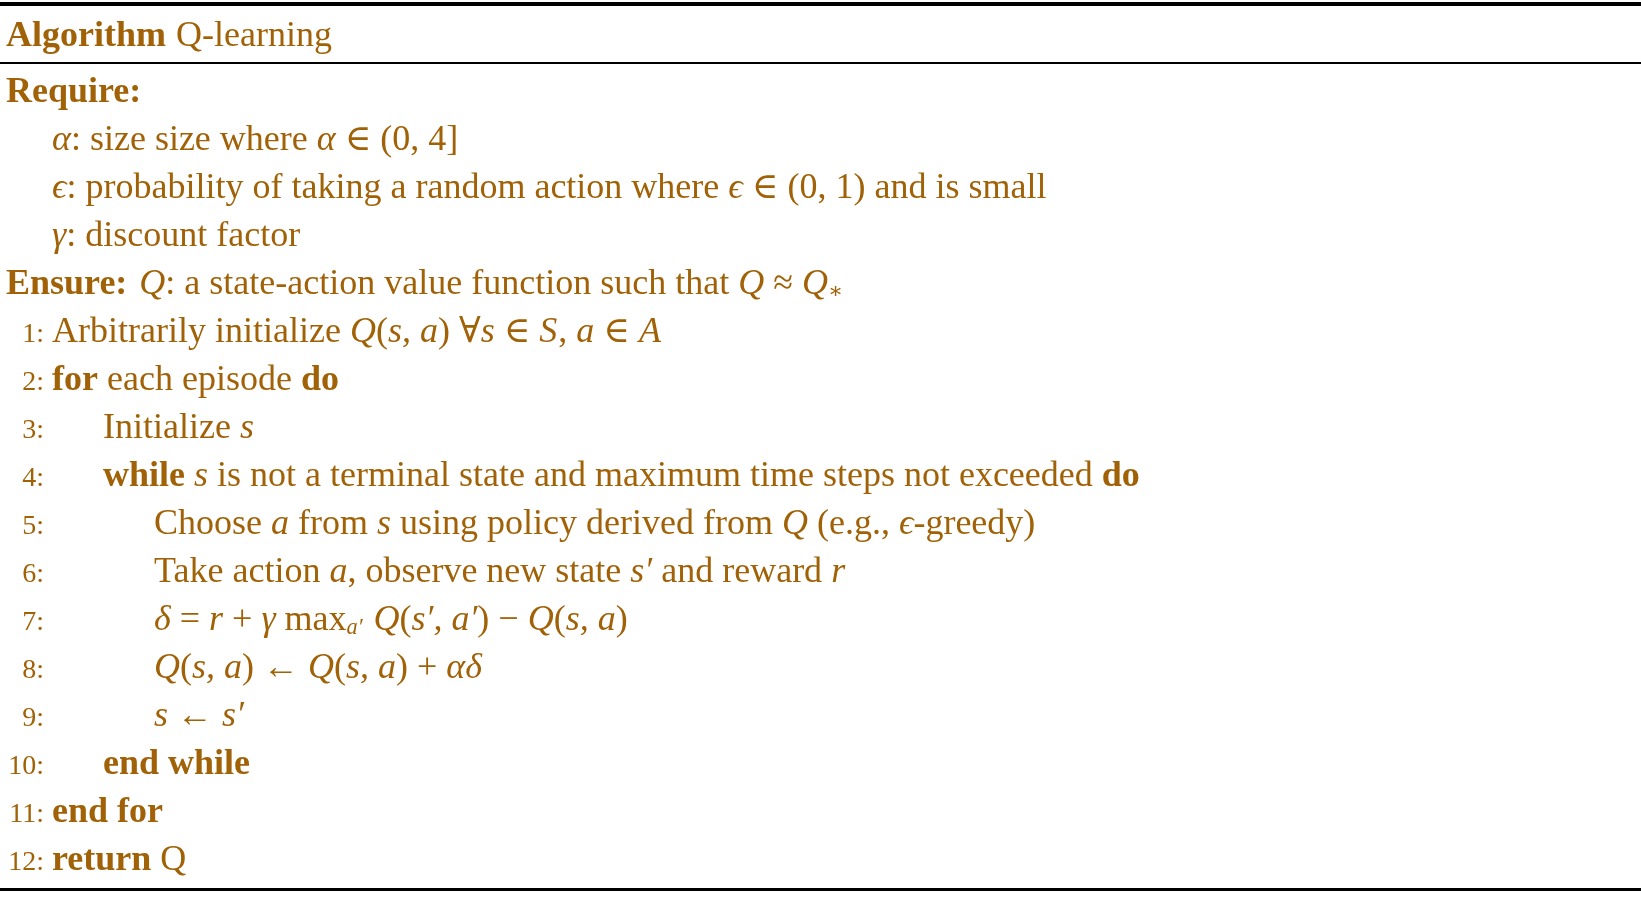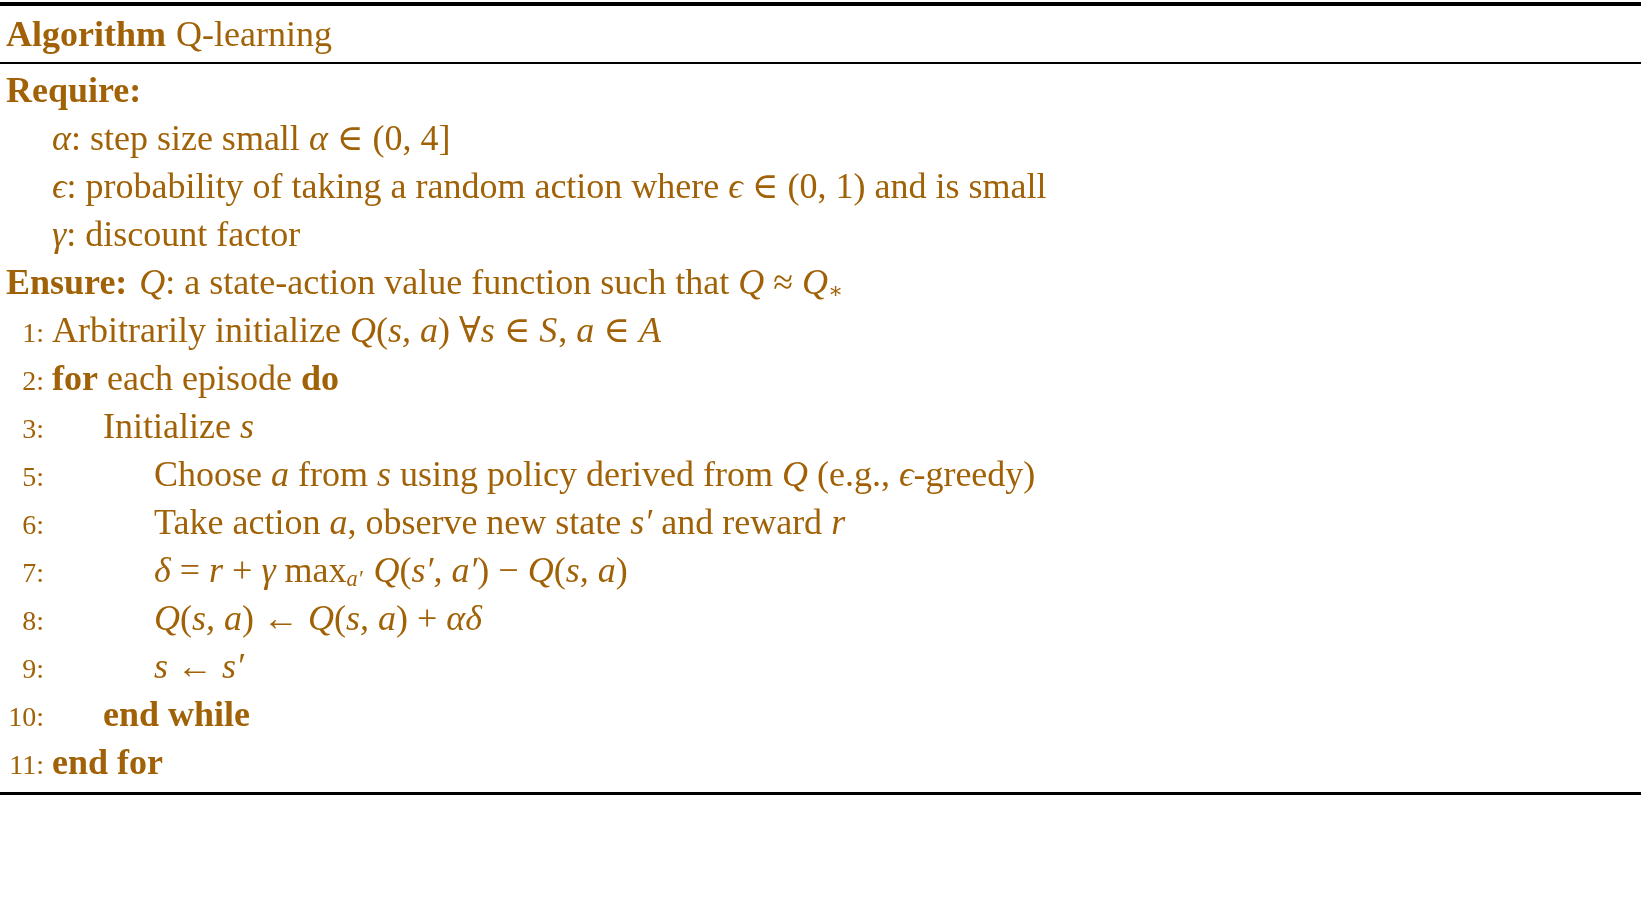--- a/index.html
+++ b/index.html
@@ -54,39 +54,41 @@
 
   <div class="rule rule-thin"></div>
 
   <div class="body">
 
     <div class="row">
       <span class="kw">Require:</span>
     </div>
 
     <div id="require-items">
-        <div class="row"><span class="indent-req"><span class="r-i">α</span><span class="r-n">: step size small </span><span class="r-i">α</span><span class="r-n"> ∈ (0, 4]</span></span></div>
+        <div class="row"><span class="indent-req"><span class="r-i">α</span><span class="r-n">: size size where </span><span class="r-i">α</span><span class="r-n"> ∈ (0, 4]</span></span></div>
         <div class="row"><span class="indent-req"><span class="r-i">ϵ</span><span class="r-n">: probability of taking a random action where </span><span class="r-i">ϵ</span><span class="r-n"> ∈ (0, 1) and is small</span></span></div>
         <div class="row"><span class="indent-req"><span class="r-i">γ</span><span class="r-n">: discount factor</span></span></div>
       </div>
 
     <div class="row">
       <span class="kw ens-label">Ensure:</span><span id="ensure-runs"><span class="r-i">Q</span><span class="r-n">: a state-action value function such that </span><span class="r-i">Q</span><span class="r-n"> ≈ </span><span class="r-i">Q</span><span class="r-sub">∗</span></span>
     </div>
 
     <div id="steps">
         <div class="row"><span class="num">1:</span><span class="lvl0"><span class="r-n">Arbitrarily initialize </span><span class="r-i">Q</span><span class="r-n">(</span><span class="r-i">s, a</span><span class="r-n">) </span><span class="r-n">∀</span><span class="r-i">s</span><span class="r-n"> ∈ </span><span class="r-cal">S</span><span class="r-n">, </span><span class="r-i">a</span><span class="r-n"> ∈ </span><span class="r-cal">A</span></span></div>
         <div class="row"><span class="num">2:</span><span class="lvl0"><span class="r-b">for</span><span class="r-n"> each episode </span><span class="r-b">do</span></span></div>
         <div class="row"><span class="num">3:</span><span class="lvl1"><span class="r-n">Initialize </span><span class="r-i">s</span></span></div>
+        <div class="row"><span class="num">4:</span><span class="lvl1"><span class="r-b">while </span><span class="r-i">s</span><span class="r-n"> is not a terminal state and maximum time steps not exceeded </span><span class="r-b">do</span></span></div>
         <div class="row"><span class="num">5:</span><span class="lvl2"><span class="r-n">Choose </span><span class="r-i">a</span><span class="r-n"> from </span><span class="r-i">s</span><span class="r-n"> using policy derived from </span><span class="r-i">Q</span><span class="r-n"> (e.g., </span><span class="r-i">ϵ</span><span class="r-n">-greedy)</span></span></div>
         <div class="row"><span class="num">6:</span><span class="lvl2"><span class="r-n">Take action </span><span class="r-i">a</span><span class="r-n">, observe new state </span><span class="r-i">s′</span><span class="r-n"> and reward </span><span class="r-i">r</span></span></div>
         <div class="row"><span class="num">7:</span><span class="lvl2"><span class="r-i">δ</span><span class="r-n"> = </span><span class="r-i">r</span><span class="r-n"> + </span><span class="r-i">γ</span><span class="r-n"> max</span><span class="r-subi">a′</span><span class="r-n"> </span><span class="r-i">Q</span><span class="r-n">(</span><span class="r-i">s′, a′</span><span class="r-n">) − </span><span class="r-i">Q</span><span class="r-n">(</span><span class="r-i">s, a</span><span class="r-n">)</span></span></div>
         <div class="row"><span class="num">8:</span><span class="lvl2"><span class="r-i">Q</span><span class="r-n">(</span><span class="r-i">s, a</span><span class="r-n">) ← </span><span class="r-i">Q</span><span class="r-n">(</span><span class="r-i">s, a</span><span class="r-n">) + </span><span class="r-i">αδ</span></span></div>
         <div class="row"><span class="num">9:</span><span class="lvl2"><span class="r-i">s</span><span class="r-n"> ← </span><span class="r-i">s′</span></span></div>
         <div class="row"><span class="num">10:</span><span class="lvl1"><span class="r-b">end while</span></span></div>
         <div class="row"><span class="num">11:</span><span class="lvl0"><span class="r-b">end for</span></span></div>
+        <div class="row"><span class="num">12:</span><span class="lvl0"><span class="r-b">return</span><span class="r-n"> Q</span></span></div>
       </div>
 
   </div>
 
   <div class="rule rule-bottom"></div>
 
 </div>
 
 </body></html>

